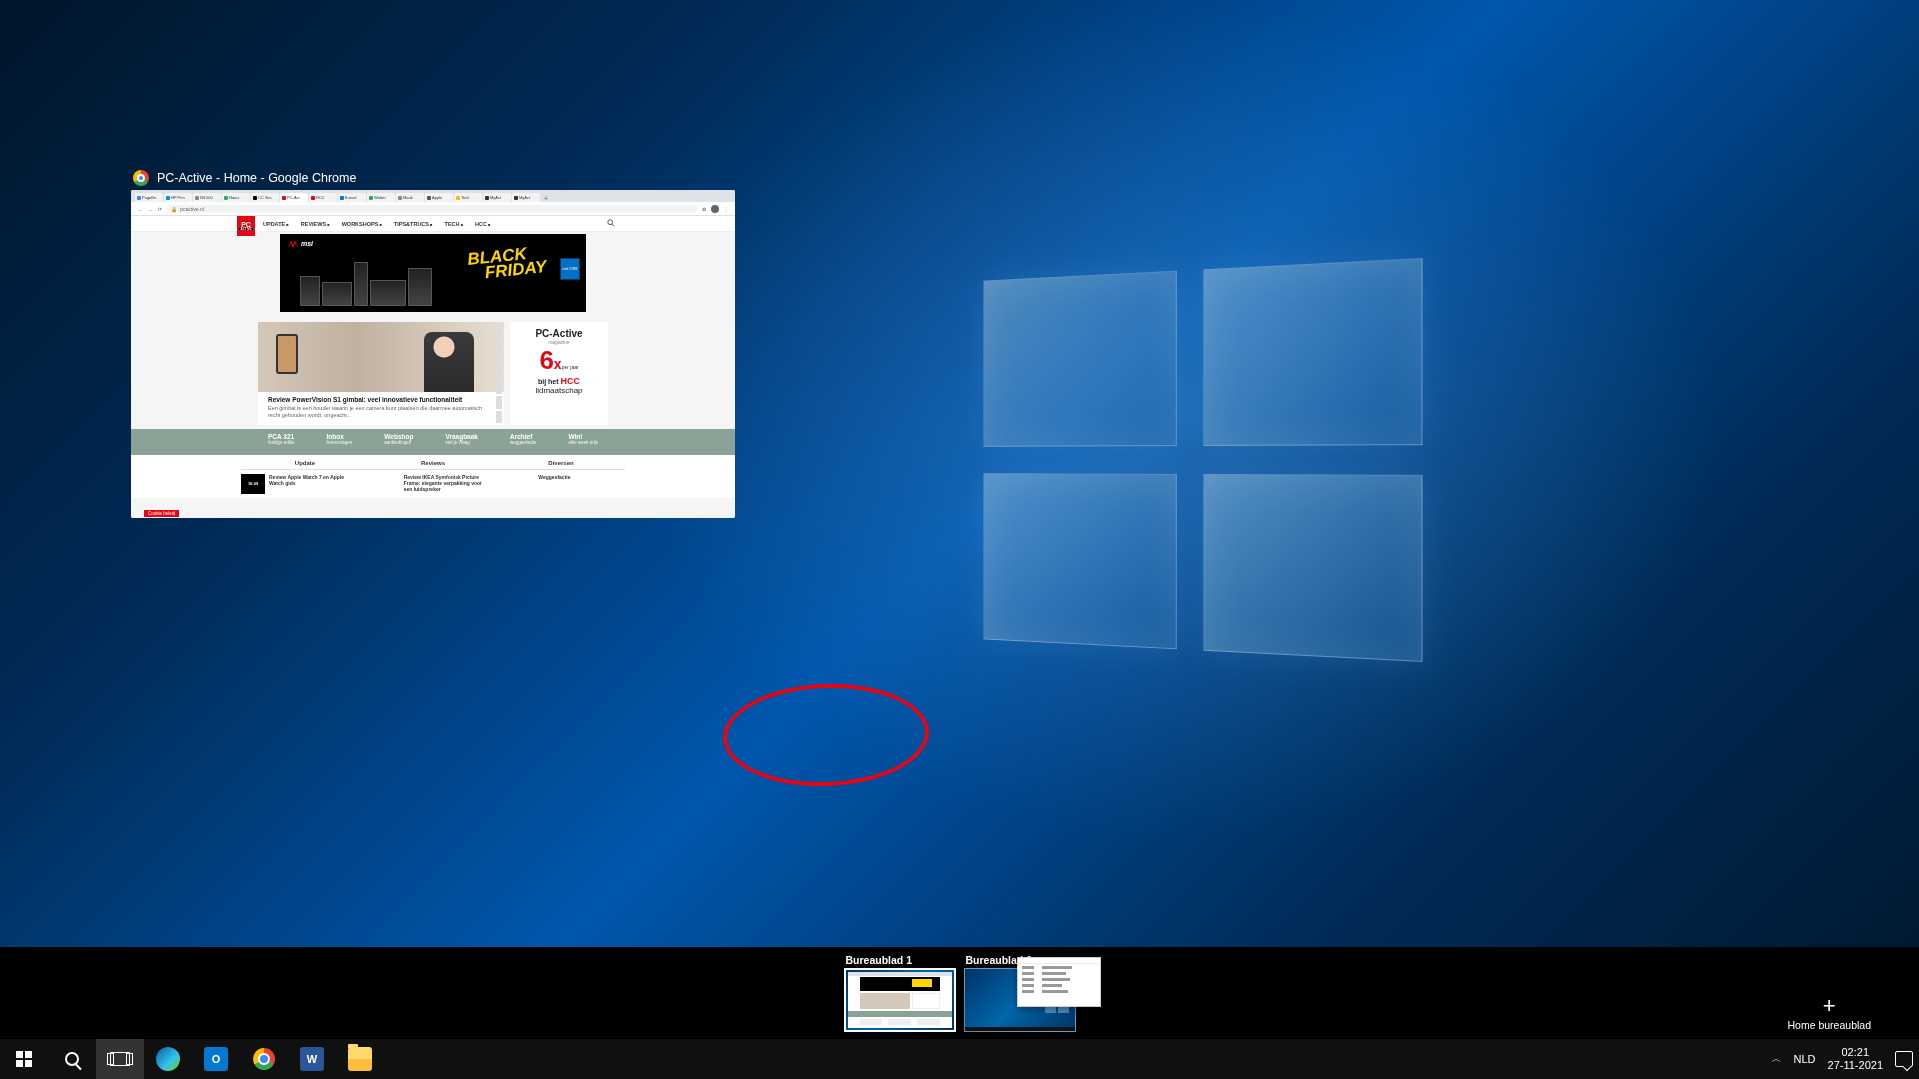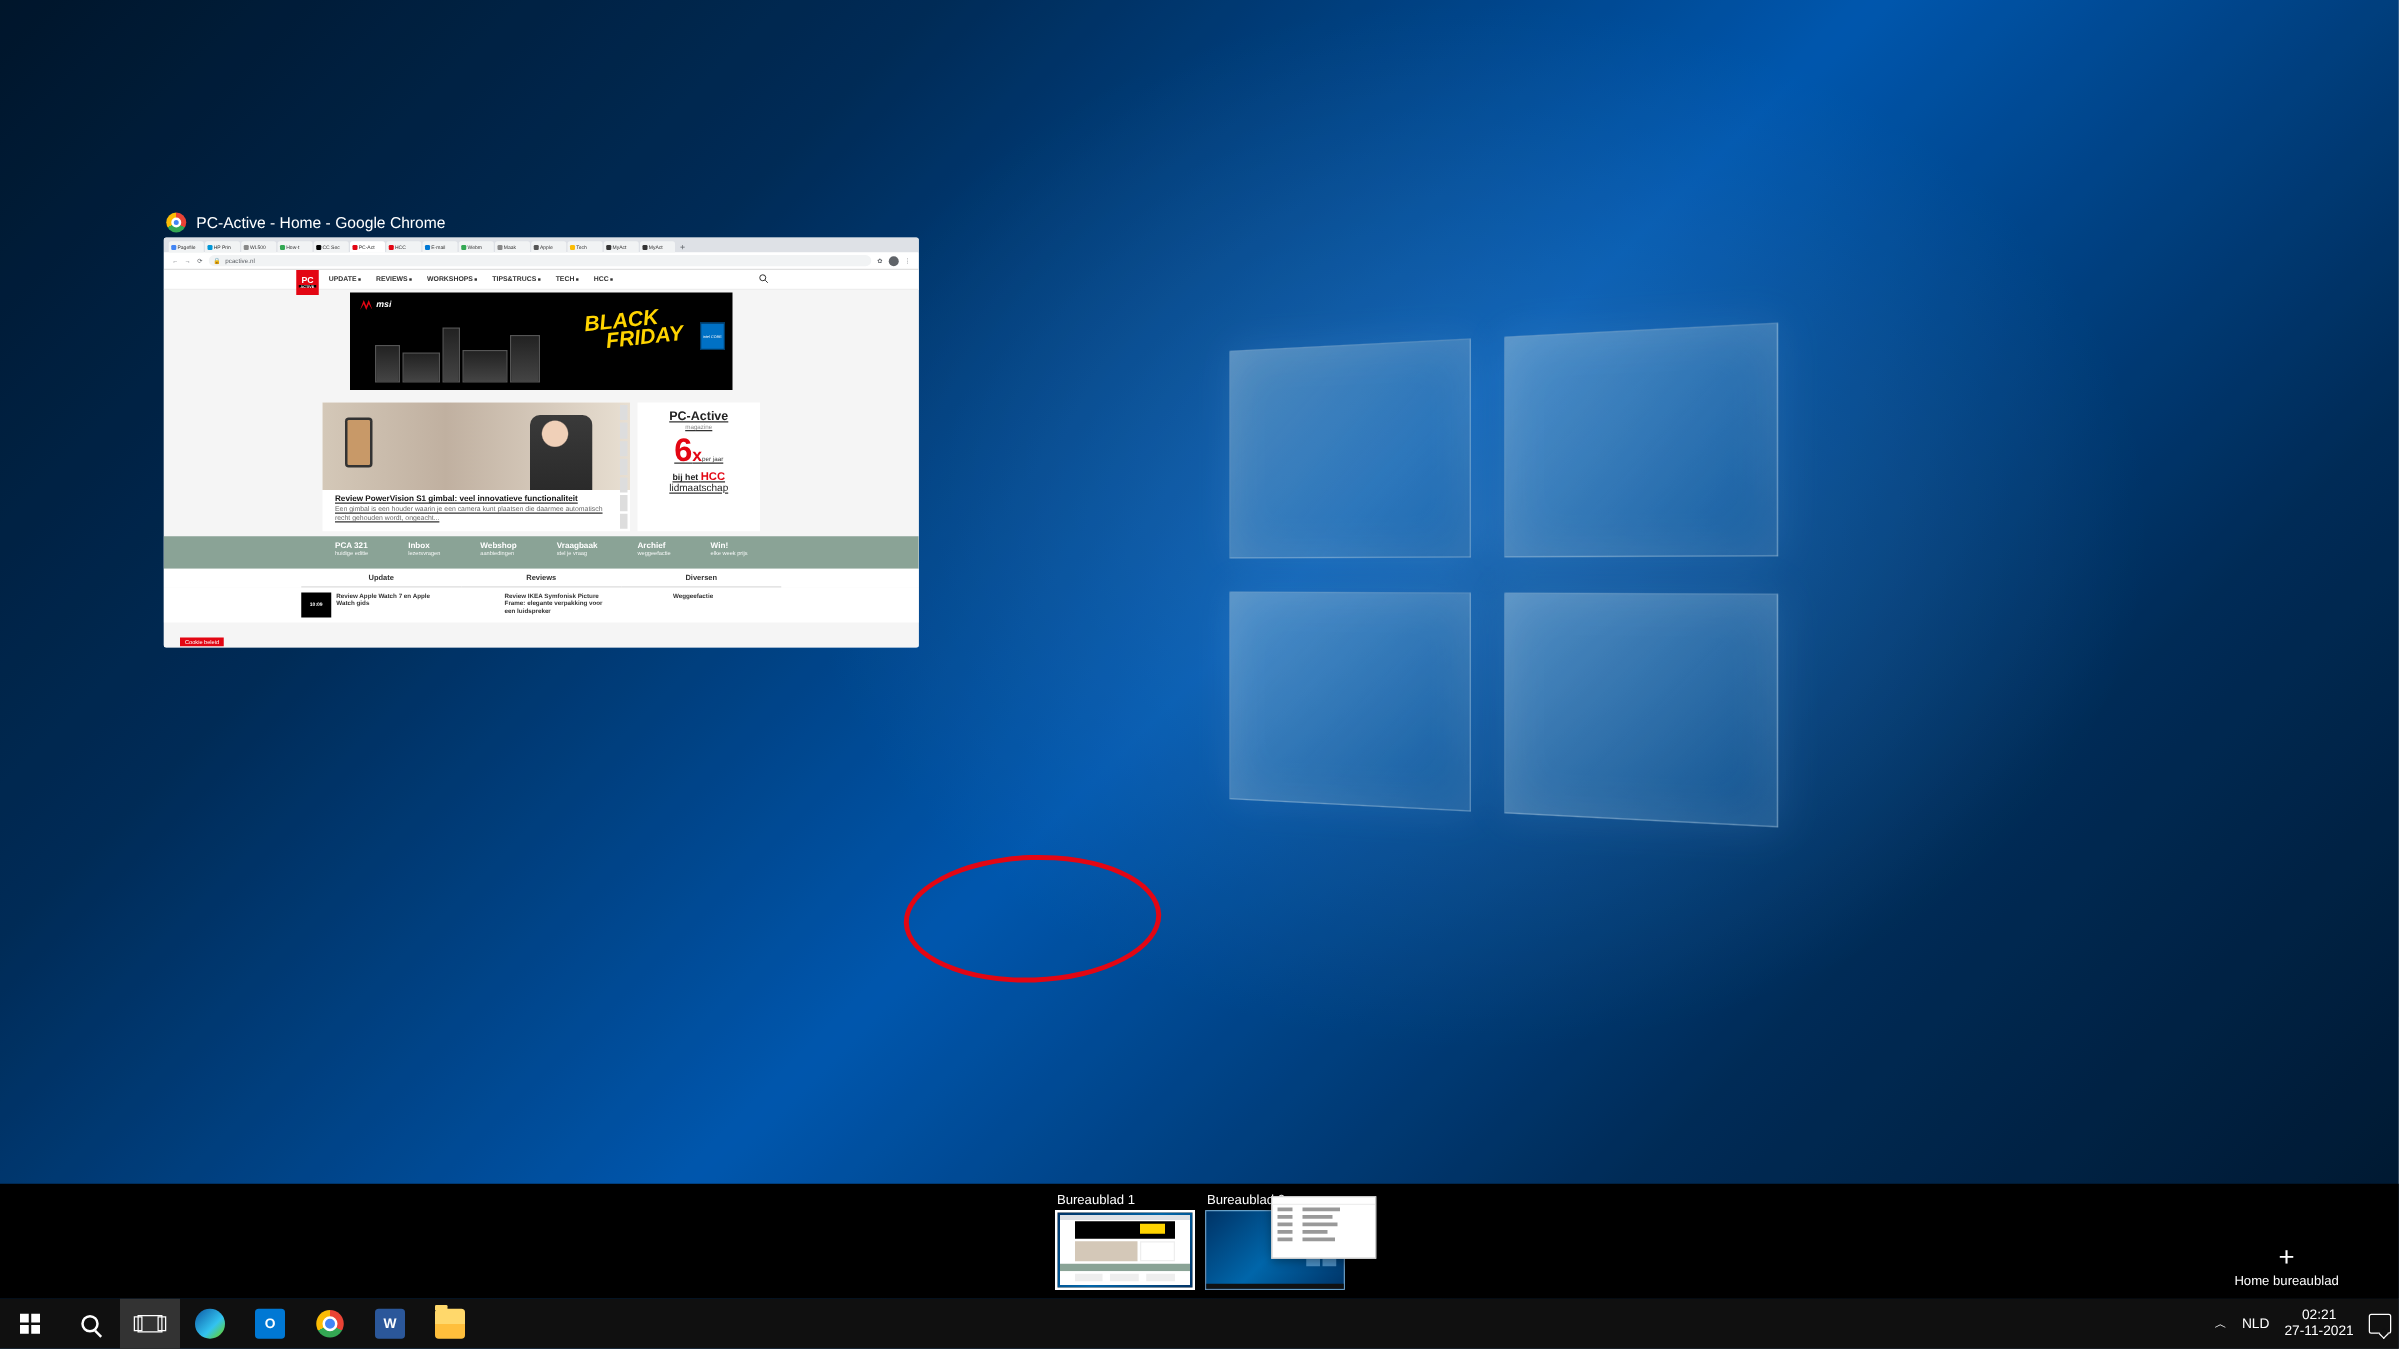--- a/index.html
+++ b/index.html
@@ -234,21 +234,20 @@
   justify-content: center;
   text-align: center;
 }
 
 .main-row {
   display: flex;
   gap: 6px;
   justify-content: center;
   margin-top: 10px;
   padding: 0 110px;
-  text-decoration: underline;
 }
 .hero {
   width: 246px;
   background: #fff;
 }
 .hero-img {
   height: 70px;
   background: linear-gradient(90deg, #d4c8b8 0%, #c0b0a0 40%, #e8dfd2 100%);
   position: relative;
 }
@@ -374,20 +373,21 @@
 .vd-bar {
   position: absolute;
   left: 0; right: 0;
   bottom: 40px;
   height: 92px;
   background: #000;
   display: flex;
   align-items: center;
   justify-content: center;
   gap: 8px;
+  font-weight: bold;
 }
 .vd {
   width: 112px;
 }
 .vd-label {
   color: #fff;
   font-size: 10.5px;
   margin-bottom: 2px;
   padding-left: 2px;
 }

